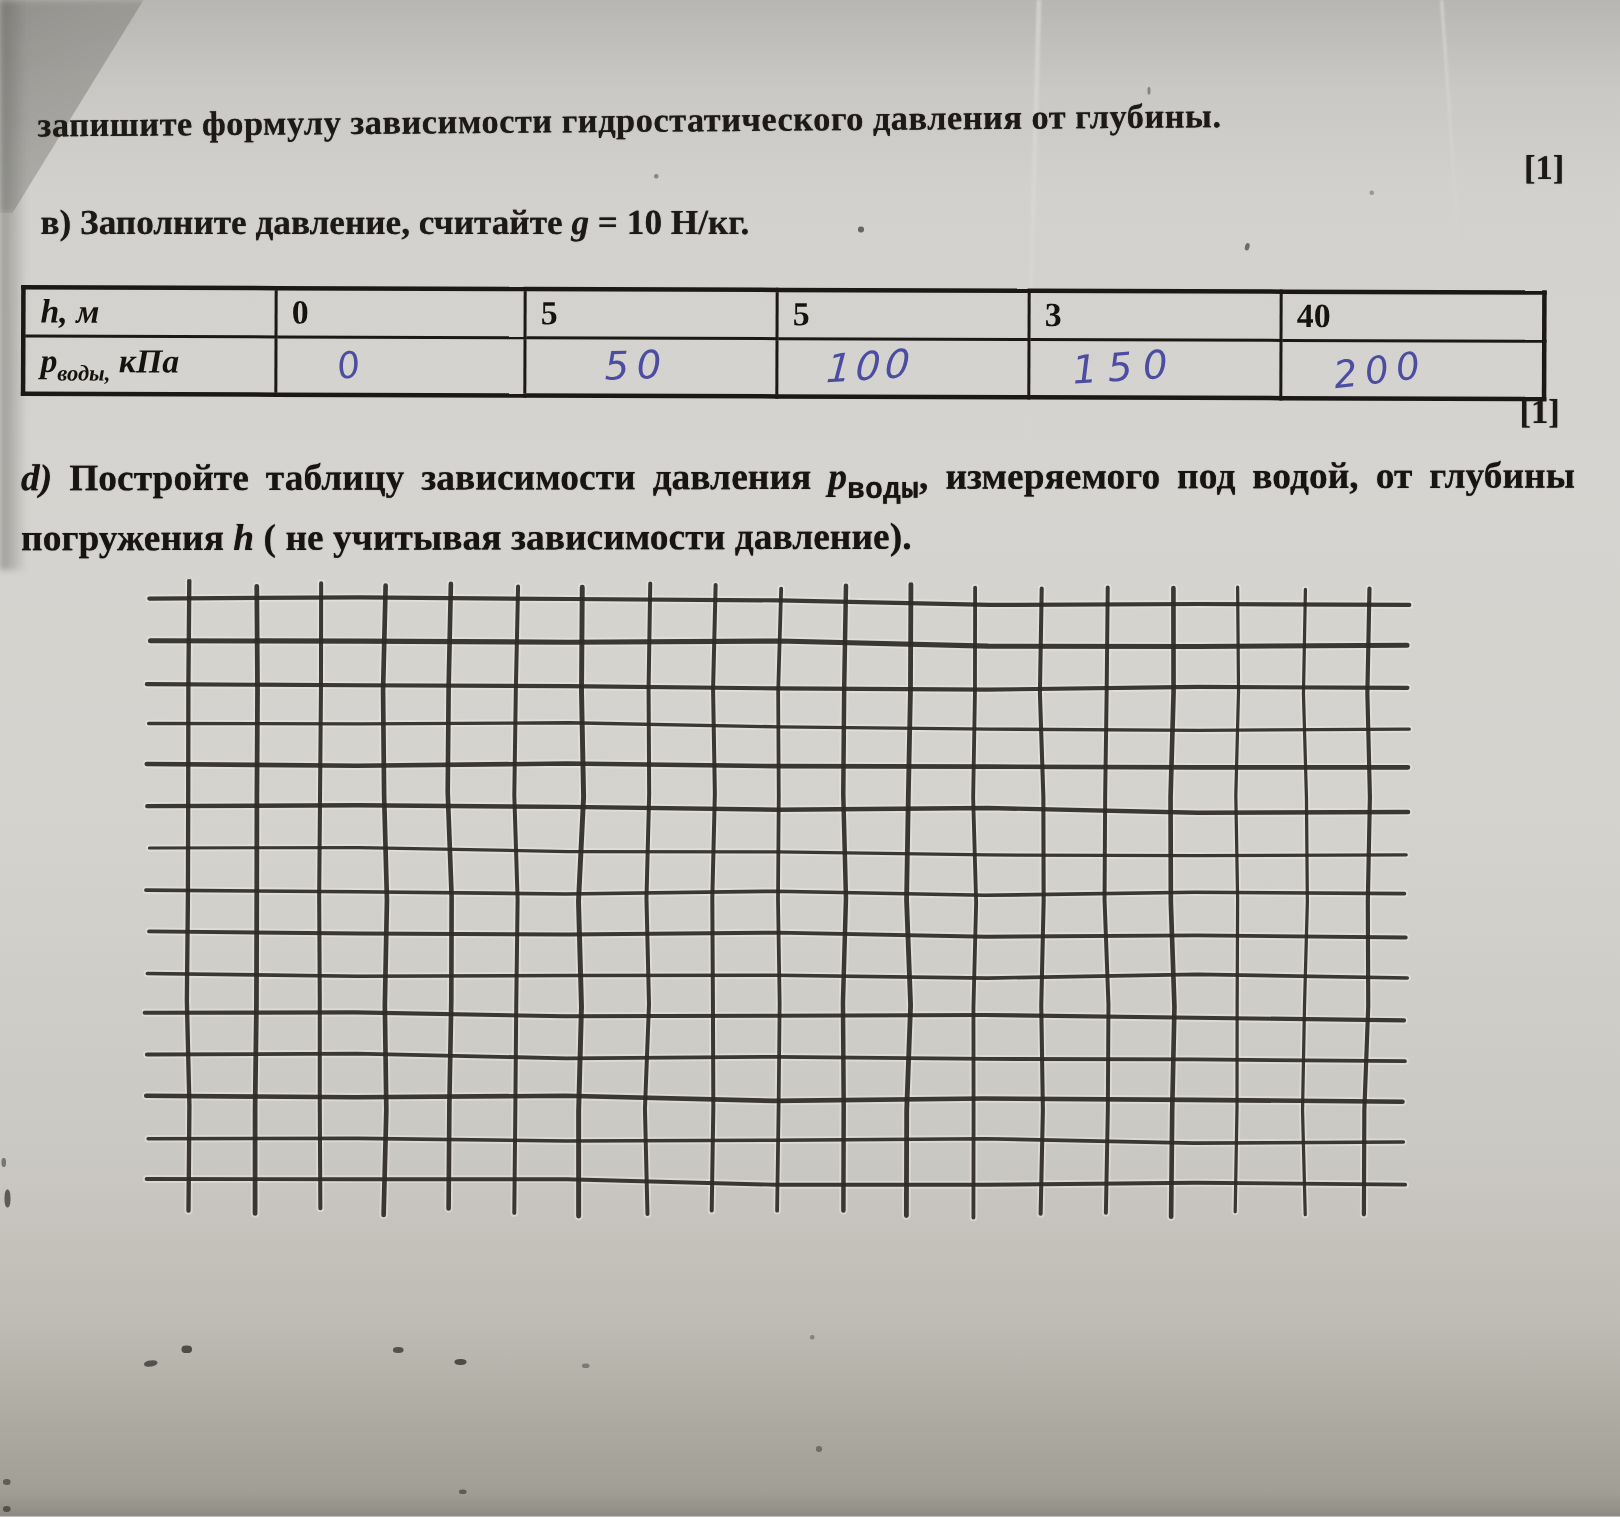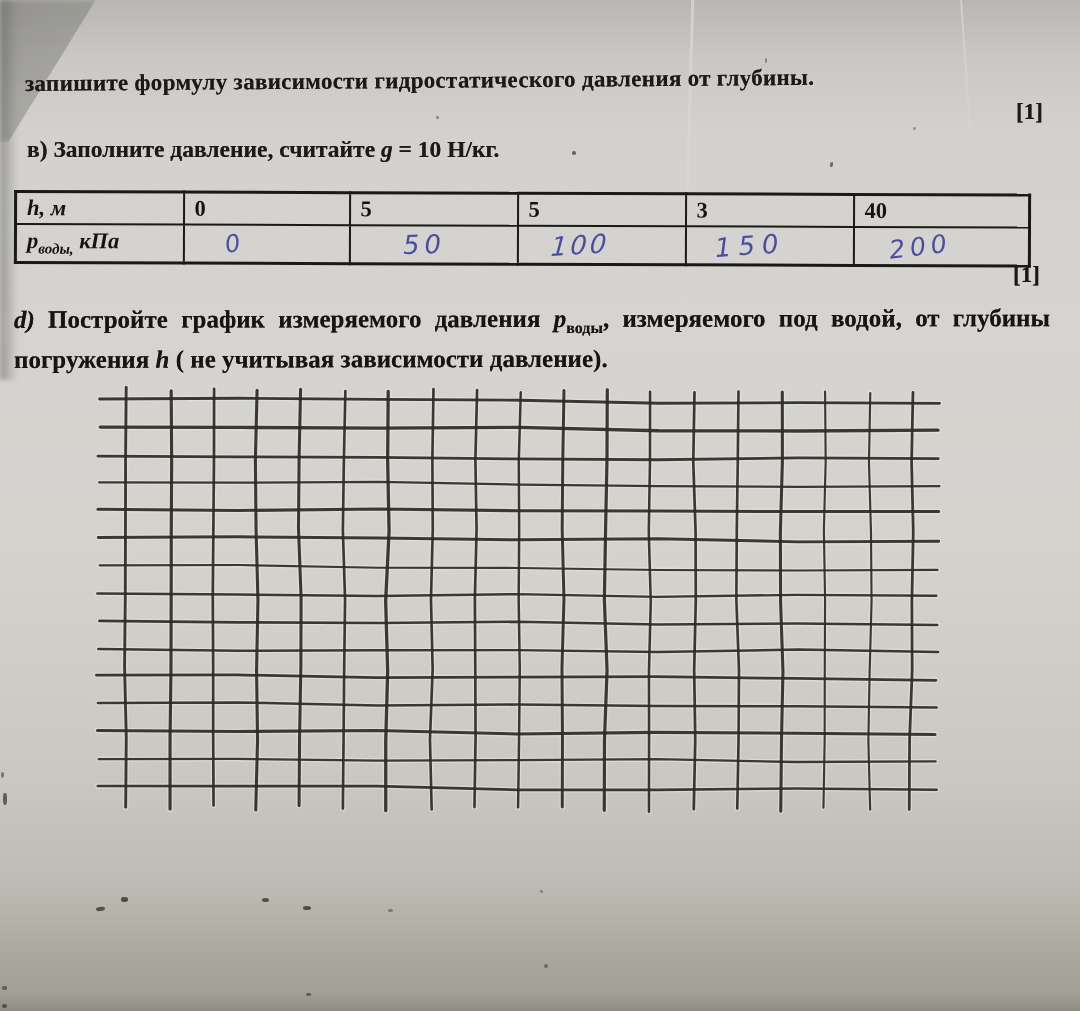--- a/index.html
+++ b/index.html
@@ -61,21 +61,21 @@
   .hw2{margin-left:22px;letter-spacing:3px;transform:rotate(-4deg) skewX(-8deg);}
   .hw3{margin-left:18px;letter-spacing:7px;transform:rotate(-4deg);}
   .hw4{margin-left:24px;letter-spacing:5px;transform:rotate(-7deg);font-size:25px;}
   
   .para{
     position:absolute;left:14px;top:303px;width:1036px;
     font-size:25px;line-height:31px;text-align:justify;
     font-weight:bold;color:#171411;text-shadow:0 0 .6px rgba(23,20,17,.75);
     transform:rotate(-.1deg);
   }
-  .para sub{font-size:16px;}
+  .para sub{font-size:20px;font-family:Liberation Mono, monospace;}
   
   #grid-svg{position:absolute;left:96px;top:386px;transform:rotate(.25deg);transform-origin:left top;}
   .speck{position:absolute;background:#44403b;border-radius:45%;}
 </style>
 </head>
 <body>
 
 <div class="page">
   <div class="wedge"></div>
   <div class="left-strip"></div>
@@ -111,21 +111,21 @@
       <td><span class="hw hw1">50</span></td>
       <td><span class="hw hw2">100</span></td>
       <td><span class="hw hw3">150</span></td>
       <td><span class="hw hw4">200</span></td>
     </tr>
   </tbody>
     </table>
 
   <div class="txt mark2">[1]</div>
 
-  <div class="para"><i>d)</i><span> Постройте график измеряемого давления </span><i>p</i><sub>воды</sub><span>, измеряемого под водой, от глубины погружения </span><i>h</i><span> ( не учитывая зависимости давление).</span></div>
+  <div class="para"><i>d)</i><span> Постройте таблицу зависимости давления </span><i>p</i><sub>воды</sub><span>, измеряемого под водой, от глубины погружения </span><i>h</i><span> ( не учитывая зависимости давление).</span></div>
 
   <svg id="grid-svg" width="848" height="436" viewBox="0 0 848 436">
       <g>
         <path d="M3.6 13.0 L143.6 11.6 L283.6 12.1 L423.6 12.4 L563.6 14.8 L703.6 13.6 L843.6 13.6" fill="none" stroke="#ecebe7" stroke-width="5.41" stroke-opacity="0.45" stroke-linecap="round"></path>
         <path d="M4.5 41.1 L144.1 40.8 L283.7 40.9 L423.3 39.5 L562.9 42.3 L702.6 41.9 L842.2 40.5" fill="none" stroke="#ecebe7" stroke-width="5.98" stroke-opacity="0.45" stroke-linecap="round"></path>
         <path d="M2.2 70.1 L142.3 70.2 L282.3 70.2 L422.4 71.1 L562.4 71.3 L702.5 68.9 L842.6 68.9" fill="none" stroke="#ecebe7" stroke-width="5.39" stroke-opacity="0.45" stroke-linecap="round"></path>
         <path d="M3.5 96.3 L143.6 96.0 L283.7 94.6 L423.7 96.7 L563.8 97.6 L703.8 97.8 L843.9 96.4" fill="none" stroke="#ecebe7" stroke-width="4.81" stroke-opacity="0.45" stroke-linecap="round"></path>
         <path d="M2.4 123.3 L142.5 123.9 L282.7 121.8 L422.8 122.9 L562.9 122.6 L703.0 122.5 L843.2 121.9" fill="none" stroke="#ecebe7" stroke-width="5.66" stroke-opacity="0.45" stroke-linecap="round"></path>
         <path d="M2.9 151.4 L143.0 150.2 L283.1 150.7 L423.2 152.0 L563.2 150.2 L703.3 152.8 L843.4 151.6" fill="none" stroke="#ecebe7" stroke-width="5.56" stroke-opacity="0.45" stroke-linecap="round"></path>
         <path d="M4.4 179.3 L144.1 178.4 L283.7 180.5 L423.4 180.1 L563.0 181.5 L702.7 181.4 L842.3 180.2" fill="none" stroke="#ecebe7" stroke-width="4.73" stroke-opacity="0.45" stroke-linecap="round"></path>

